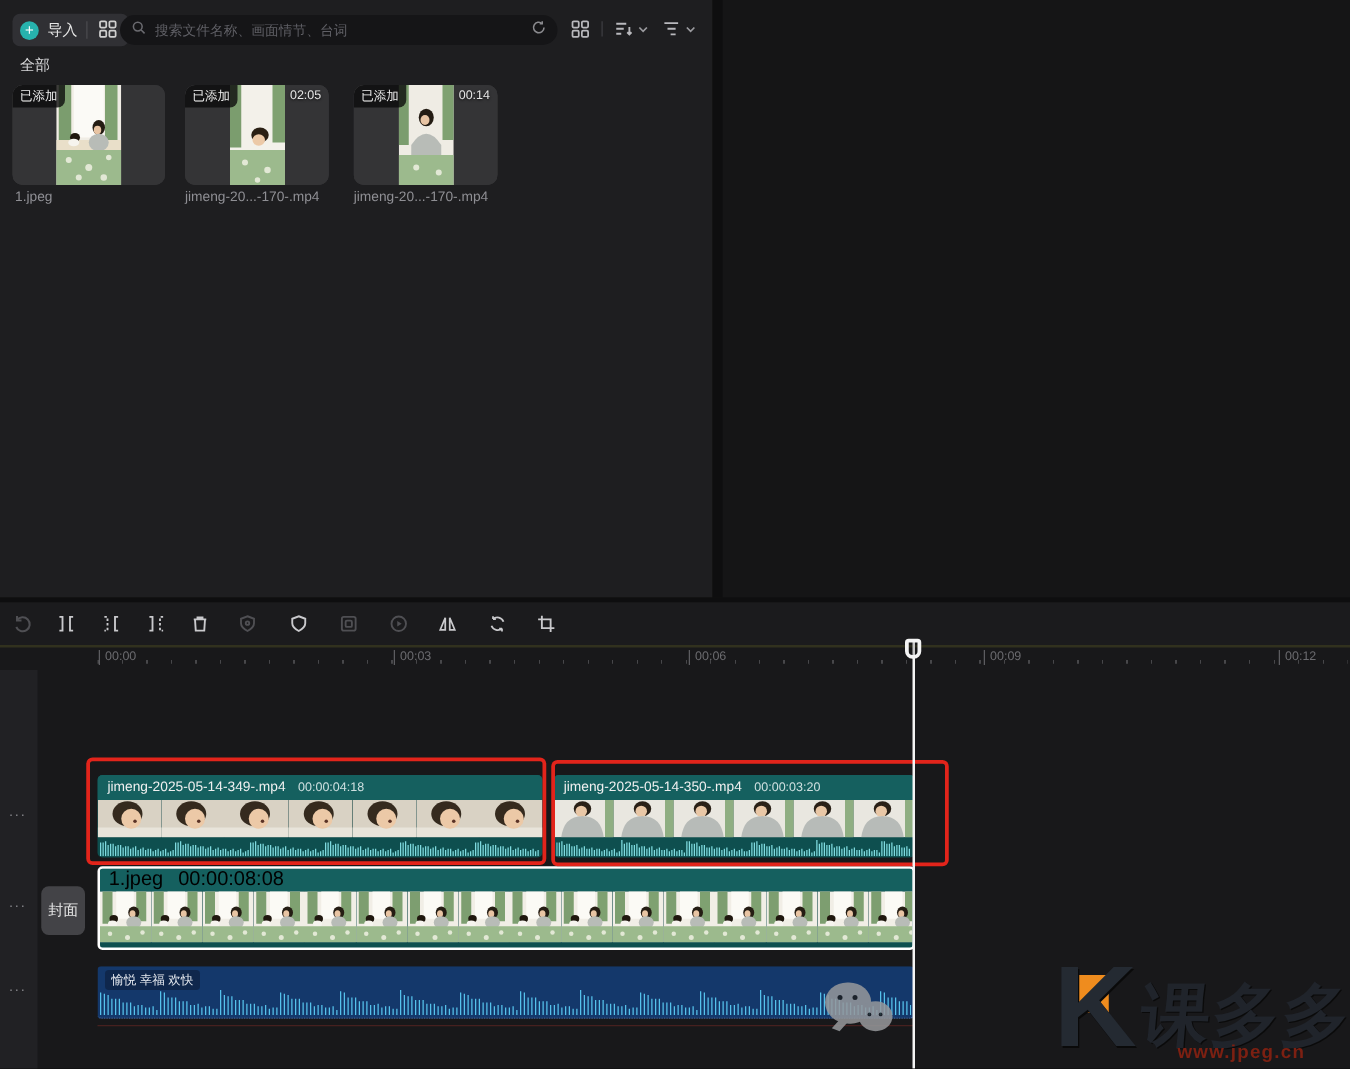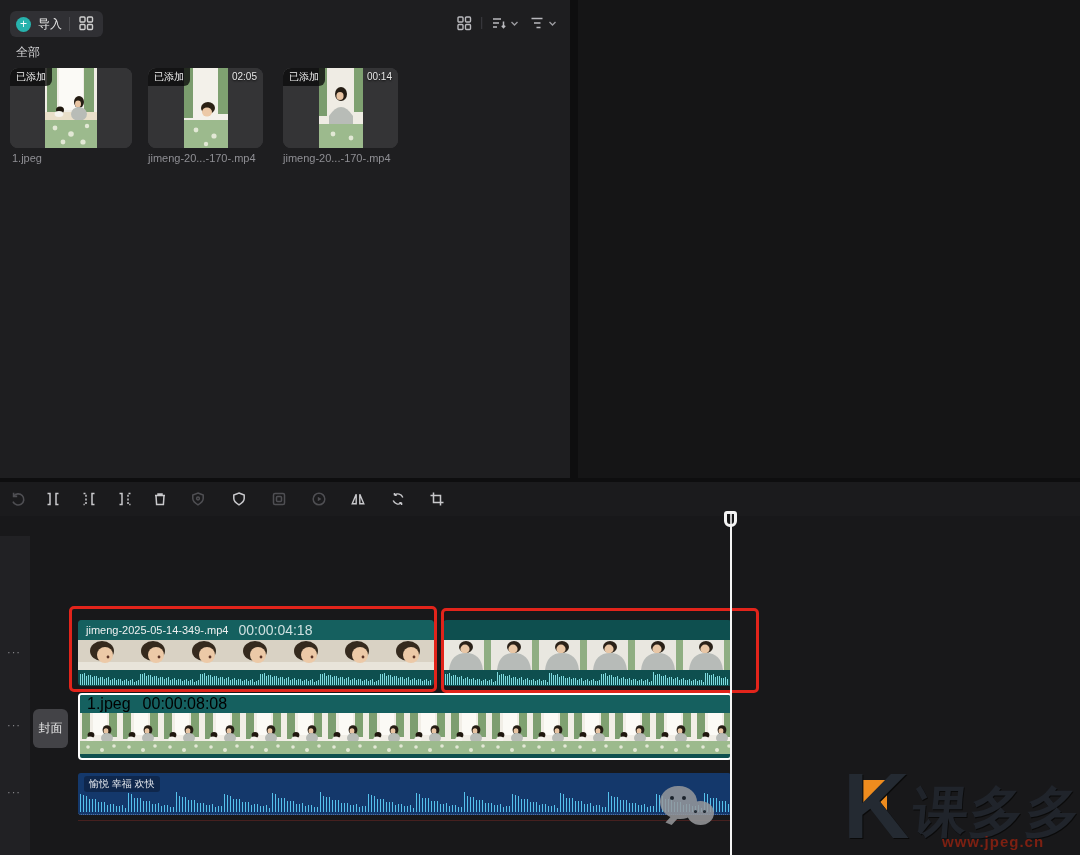--- a/index.html
+++ b/index.html
@@ -49,21 +49,21 @@
   .cover-btn{position:absolute;left:33px;top:173px;width:35px;height:39px;background:#434347;border-radius:6px;
     color:#e6e6e6;font-size:12px;display:flex;align-items:center;justify-content:center;}
 
   .text-track{position:absolute;left:78px;top:64px;width:652px;height:17px;background:#bf584c;border-radius:4px;
     color:#fff;font-size:10px;line-height:17px;padding-left:7px;overflow:hidden;white-space:nowrap;}
 
   .clip{position:absolute;top:84px;height:66px;background:#0e4f4f;border-radius:4px;overflow:hidden;}
   .clip-head{position:absolute;left:0;top:0;right:0;height:20px;background:#15605f;display:flex;align-items:center;
     gap:10px;padding-left:8px;white-space:nowrap;}
   .clip-head .nm{color:#f0f0f0;font-size:11px;}
-  .clip-head .du{color:#cfe0e0;font-size:14px;}
+  .clip-head .du{color:#cfe0e0;font-size:10px;}
   .strip{position:absolute;left:0;top:20px;right:0;height:30px;display:flex;overflow:hidden;background:#0d4848;}
   .cell{flex:0 0 auto;height:100%;border-right:1px solid rgba(0,20,20,.4);}
   .wave{position:absolute;left:2px;bottom:1px;right:2px;height:14px;display:flex;align-items:flex-end;overflow:hidden;}
   .wave i{flex:none;width:1px;margin-right:1px;background:#7fdbe0;}
   .wave.blue{height:23px;}
   .wave.blue i{margin-right:2px;background:#55c1ec;}
 
   .redbox{position:absolute;border:3px solid #e2241b;border-radius:5px;z-index:30;}
 
   .img-clip{position:absolute;left:78px;top:157px;width:654px;height:67px;background:#0e4f4f;border:2px solid #fff;
@@ -110,20 +110,35 @@
       <span>
         <svg width="18" height="18" viewBox="0 0 18 18" fill="none" stroke="#cfcfcf" stroke-width="1.4">
           <rect x="3" y="3" width="5" height="5" rx="1"></rect>
             <rect x="10.5" y="3" width="5" height="5" rx="1"></rect>
           <rect x="3" y="10.5" width="5" height="5" rx="1"></rect>
             <rect x="10.5" y="10.5" width="5" height="5" rx="1"></rect>
         </svg>
       </span>
     </div>
 
+    <div class="abs search">
+      <span>
+        <svg width="14" height="14" viewBox="0 0 18 18" fill="none" stroke="#6a6a6f" stroke-width="1.6">
+          <circle cx="8" cy="8" r="4.5"></circle>
+            <path d="M11.5 11.5 L15 15"></path>
+        </svg>
+      </span>
+      <span class="ph">搜索文件名称、画面情节、台词</span>
+      <span>
+        <svg width="14" height="14" viewBox="0 0 18 18" fill="none" stroke="#8a8a8e" stroke-width="1.6">
+          <path d="M14.4 9 A5.4 5.4 0 1 1 12.6 5"></path>
+            <path d="M12.6 2.6 V5.2 H10"></path>
+        </svg>
+      </span>
+    </div>
 
     <span class="abs hicon" style="left:455px;top:14px;">
       <svg width="18" height="18" viewBox="0 0 18 18" fill="none" stroke="#b9b9bd" stroke-width="1.4">
         <rect x="3" y="3" width="5" height="5" rx="1"></rect>
           <rect x="10.5" y="3" width="5" height="5" rx="1"></rect>
         <rect x="3" y="10.5" width="5" height="5" rx="1"></rect>
           <rect x="10.5" y="10.5" width="5" height="5" rx="1"></rect>
       </svg>
     </span>
     <span class="abs hsep" style="left:480px;top:14px;">|</span>
@@ -275,20 +290,28 @@
         <svg width="18" height="18" viewBox="0 0 18 18" fill="none" stroke="#c9c9cc" stroke-width="1.4">
           <path d="M13.8 7.4 A5.3 5.3 0 0 0 5.4 5.2 M5.4 5.2 V2.9 M5.4 5.2 H7.7"></path>
           <path d="M4.2 10.6 A5.3 5.3 0 0 0 12.6 12.8 M12.6 12.8 V15.1 M12.6 12.8 H10.3"></path>
         </svg></span>
       <span class="tbi" style="left:428px;">
         <svg width="18" height="18" viewBox="0 0 18 18" fill="none" stroke="#c9c9cc" stroke-width="1.5">
           <path d="M5.5 2.5 V12.5 H15.5 M2.5 5.5 H12.5 V15.5"></path>
         </svg></span>
     </div>
 
+    <div class="tl-ruler">
+      <span class="ruler-ticks"></span>
+      <span class="rlabel" style="left:79px;">00:00</span>
+      <span class="rlabel" style="left:315px;">00:03</span>
+      <span class="rlabel" style="left:551px;">00:06</span>
+      <span class="rlabel" style="left:787px;">00:09</span>
+      <span class="rlabel" style="left:1023px;">00:12</span>
+    </div>
 
     <div class="tl-body">
       <div class="gutter">
         <span class="dots" style="top:110px;">···</span>
         <span class="dots" style="top:183px;">···</span>
         <span class="dots" style="top:250px;">···</span>
       </div>
       <div class="cover-btn">封面</div>
 
 
@@ -536,20 +559,24 @@
             <i style="height: 6.37237px;"></i>
             <i style="height: 4.21937px;"></i>
             <i style="height: 5.07624px;"></i>
             <i style="height: 5.94234px;"></i>
             <i style="height: 3.81707px;"></i>
             <i style="height: 4.69988px;"></i>
           </div>
       </div>
 
       <div class="clip" style="left:443px;width:289px;">
+        <div class="clip-head">
+          <span class="nm">jimeng-2025-05-14-350-.mp4</span>
+          <span class="du">00:00:03:20</span>
+        </div>
         <div class="strip">
           <span class="cell" style="width:48px;">
             <svg width="48" height="30" viewBox="0 0 48 30">
               <rect width="48" height="30" fill="#e9e7e0"></rect>
               <rect x="41" y="0" width="7" height="30" fill="#8fae82"></rect>
               <ellipse cx="23" cy="7" rx="7" ry="6" fill="#2a2118"></ellipse>
               <ellipse cx="22" cy="9" rx="4.6" ry="4.4" fill="#e9c7a6"></ellipse>
               <path d="M6 30 Q8 13 23 13 Q38 13 40 30 Z" fill="#b7bbb8"></path>
             </svg>
           </span>

